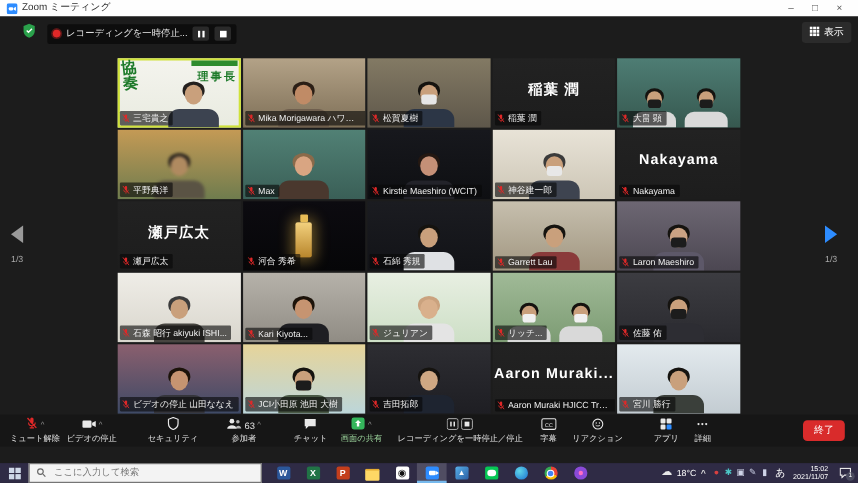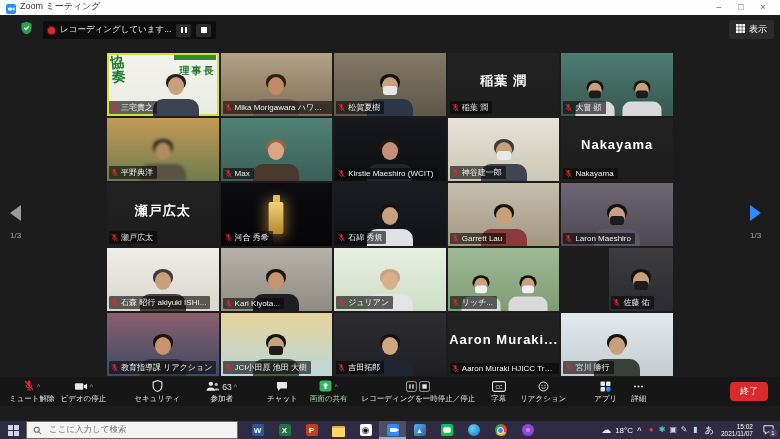--- a/index.html
+++ b/index.html
@@ -115,21 +115,21 @@
 
   <div class="meeting">
 
     <div class="recbar">
       <span><svg width="13" height="14" viewBox="0 0 20 22">
             <path d="M10 1l8 3v7c0 5-3.5 8.5-8 10-4.5-1.5-8-5-8-10V4z" fill="#2aa14b"></path>
             <path d="M6.5 10.5l2.5 2.5 5-5" stroke="#fff" stroke-width="2" fill="none"></path>
           </svg></span>
       <span class="recpill">
         <span class="recdot"></span>
-        <span class="rectext">レコーディングしています...</span>
+        <span class="rectext">レコーディングを一時停止...</span>
         <span class="recbtn">
             <span class="bar"></span>
             <span class="bar"></span>
           </span>
         <span class="recbtn">
             <span class="sq"></span>
           </span>
       </span>
     </div>
 
@@ -488,21 +488,21 @@
               <svg width="7" height="9" viewBox="0 0 10 12">
                 <rect x="3.5" y="1" width="3" height="6" rx="1.5" fill="#e02828"></rect>
                 <path d="M2 6a3 3 0 0 0 6 0" stroke="#e02828" stroke-width="1" fill="none"></path>
                 <line x1="5" y1="9.5" x2="5" y2="11" stroke="#e02828" stroke-width="1"></line>
                 <line x1="1" y1="1" x2="9" y2="11" stroke="#e02828" stroke-width="1.2"></line>
               </svg>
             </span>
             <span class="nm">リッチ...</span>
           </div>
         </div>
-        <div class="tile" style="background: linear-gradient(rgb(60, 60, 65), rgb(42, 42, 47)); margin-left: 48px;">
+        <div class="tile" style="background: linear-gradient(rgb(60, 60, 65), rgb(42, 42, 47));">
           <div class="person">
             <div class="p-hair" style="background: rgb(21, 19, 15);"></div>
             <div class="p-head" style="background: rgb(201, 160, 124);"></div>
             <div class="p-mask" style="background: rgb(28, 28, 28);"></div>
             <div class="p-torso" style="background: rgb(45, 45, 51);"></div>
           </div>
           <div class="nlabel">
             <span class="miclab">
               <svg width="7" height="9" viewBox="0 0 10 12">
                 <rect x="3.5" y="1" width="3" height="6" rx="1.5" fill="#e02828"></rect>
@@ -522,21 +522,21 @@
           </div>
           <div class="nlabel">
             <span class="miclab">
               <svg width="7" height="9" viewBox="0 0 10 12">
                 <rect x="3.5" y="1" width="3" height="6" rx="1.5" fill="#e02828"></rect>
                 <path d="M2 6a3 3 0 0 0 6 0" stroke="#e02828" stroke-width="1" fill="none"></path>
                 <line x1="5" y1="9.5" x2="5" y2="11" stroke="#e02828" stroke-width="1"></line>
                 <line x1="1" y1="1" x2="9" y2="11" stroke="#e02828" stroke-width="1.2"></line>
               </svg>
             </span>
-            <span class="nm">教育指導課 リアクション</span>
+            <span class="nm">ビデオの停止 山田ななえ</span>
           </div>
         </div>
         <div class="tile" style="background: linear-gradient(rgb(230, 212, 154), rgb(188, 214, 218));">
           <div class="person">
             <div class="p-hair" style="background: rgb(21, 19, 15);"></div>
             <div class="p-head" style="background: rgb(201, 160, 124);"></div>
             <div class="p-mask" style="background: rgb(28, 28, 28);"></div>
             <div class="p-torso" style="background: rgb(74, 90, 70);"></div>
           </div>
           <div class="nlabel">

